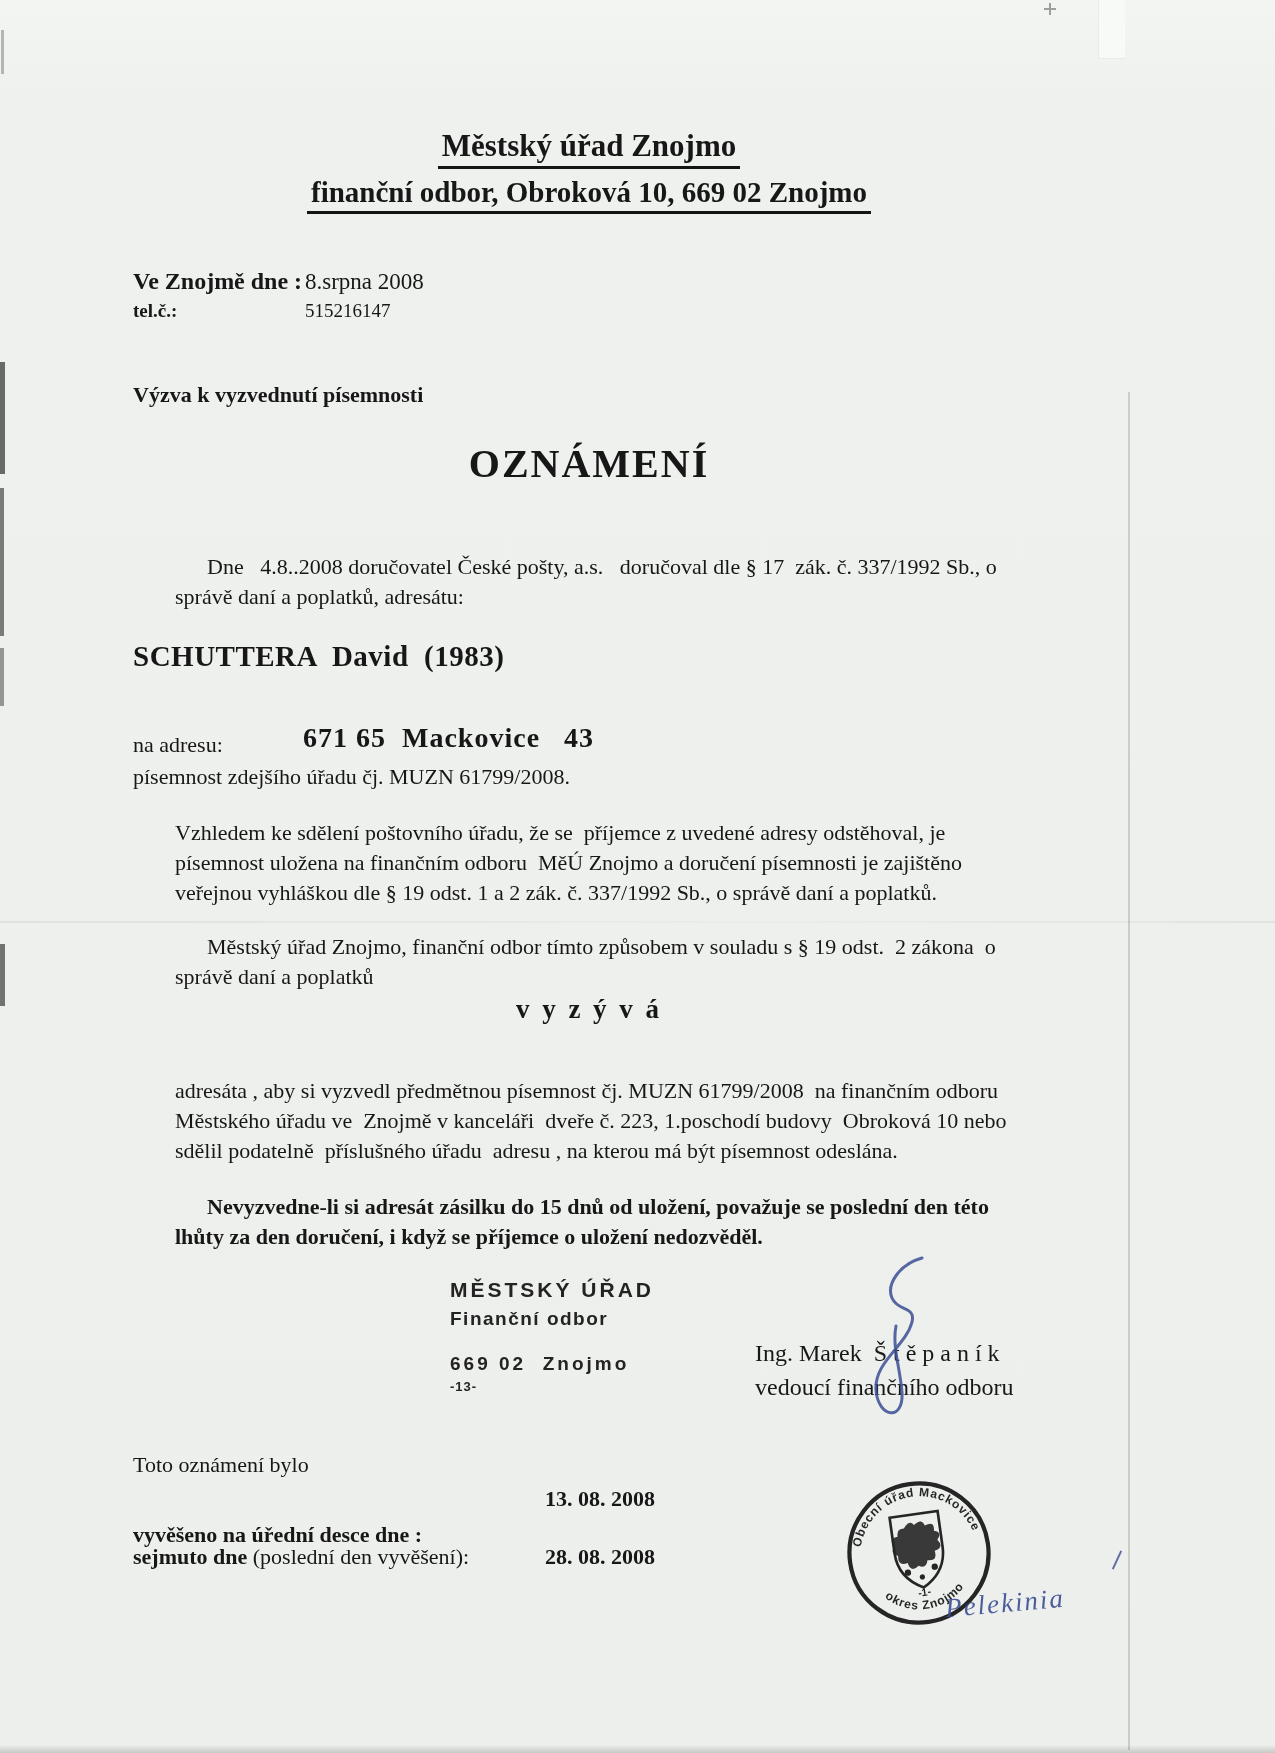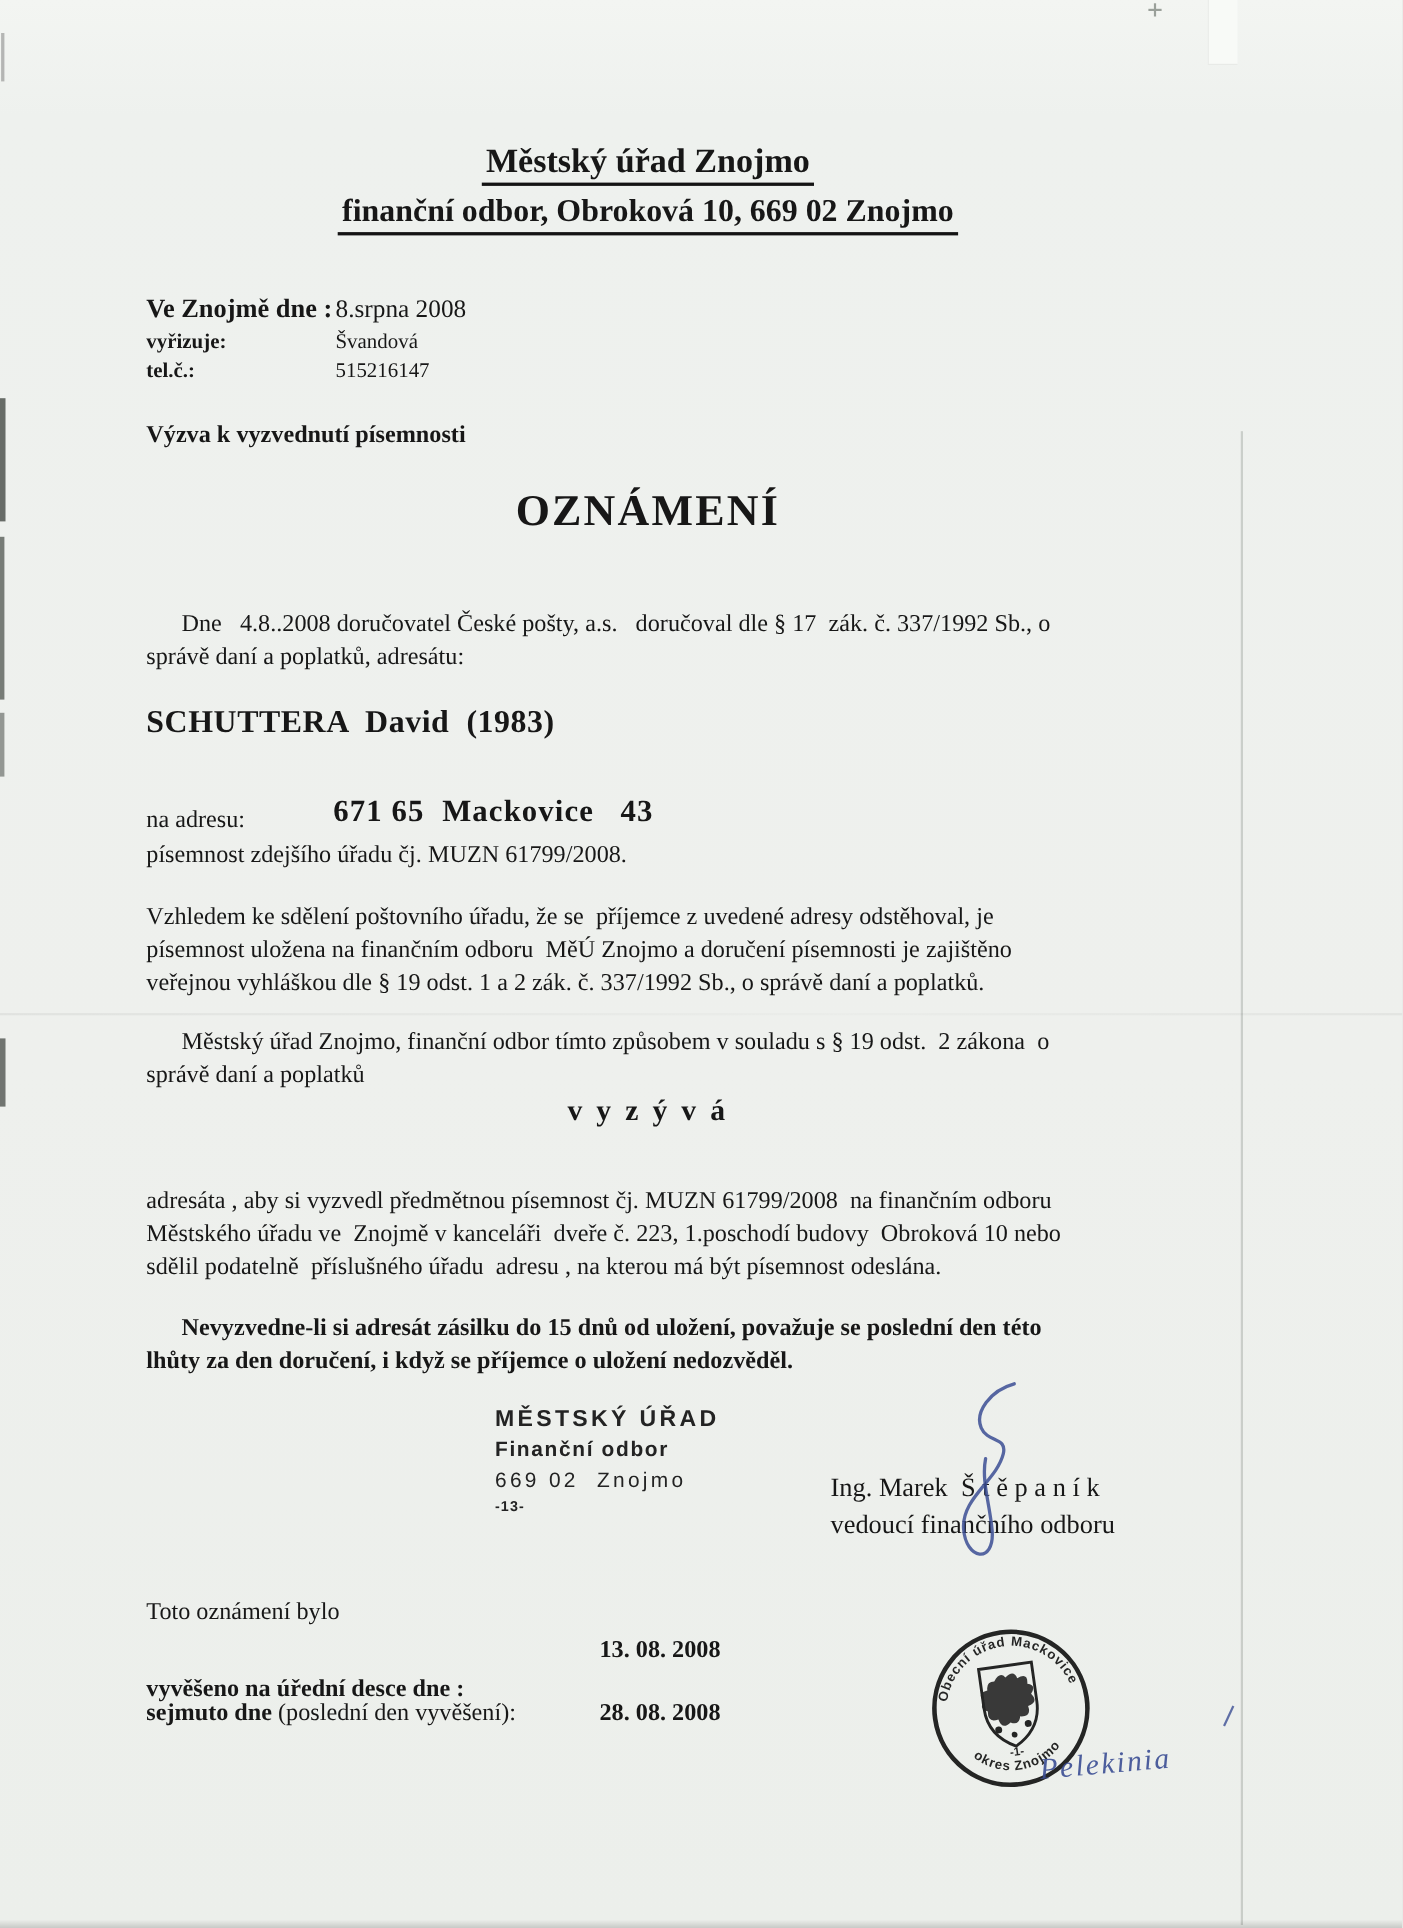--- a/index.html
+++ b/index.html
@@ -29,41 +29,41 @@
   .meta-r1{font-size:24px;}
   .meta-r1 .val{font-size:23px;}
   .meta-r2,.meta-r3{font-size:19px;margin-top:5px;}
 
   .subject{left:133px;top:382px;font-size:22px;font-weight:bold;}
 
   .title{left:133px;top:440px;width:912px;text-align:center;
          font-size:40px;font-weight:bold;letter-spacing:2px;}
 
   .para{width:918px;font-size:22px;line-height:30px;}
-  .para .line{white-space:pre-wrap;}
+  .para .line{white-space:pre-wrap;margin-left:42px;}
   .indent{padding-left:32px;}
 
   .p1{left:133px;top:552px;}
   .addressee{left:133px;top:640px;font-size:29px;font-weight:bold;letter-spacing:.5px;}
   .address-label{left:133px;top:732px;font-size:22px;}
   .address-value{left:303px;top:722px;font-size:28px;font-weight:bold;letter-spacing:1px;}
   .docref{left:133px;top:764px;font-size:22px;}
   .p2{left:133px;top:818px;}
   .p3{left:133px;top:932px;}
   .summons{left:133px;top:994px;width:912px;text-align:center;
            font-size:27px;font-weight:bold;letter-spacing:3px;}
   .p4{left:133px;top:1076px;}
   .deadline{left:133px;top:1192px;font-weight:bold;}
 
   
   .office-stamp{left:450px;top:1278px;width:360px;text-align:left;
     font-family:"Liberation Sans", sans-serif;color:#232323;}
   .office-stamp .l1{font-size:21px;font-weight:bold;letter-spacing:3px;}
   .office-stamp .l2{font-size:19px;font-weight:bold;letter-spacing:1.5px;margin-top:6px;}
-  .office-stamp .l3{font-size:19px;font-weight:normal;letter-spacing:3px;margin-top:6px;}
+  .office-stamp .l3{font-size:19px;font-weight:bold;letter-spacing:3px;margin-top:23px;}
   .office-stamp .l4{font-size:13px;font-weight:bold;letter-spacing:1px;margin-top:4px;}
 
   .signatory-name{left:755px;top:1340px;font-size:24px;white-space:pre-wrap;}
   .signatory-title{left:755px;top:1374px;font-size:24px;}
 
   
   .posting-intro{left:133px;top:1452px;font-size:22px;}
   .posted-label{left:133px;top:1522px;font-size:22px;font-weight:bold;}
   .posted-date{left:545px;top:1486px;font-size:22px;font-weight:bold;}
   .removed-label{left:133px;top:1544px;font-size:22px;}
@@ -110,24 +110,20 @@
 
   <header class="abs doc-header">
     <div class="h1"><span class="ul">Městský úřad Znojmo</span></div>
     <div class="h2"><span class="ul">finanční odbor, Obroková 10, 669 02 Znojmo</span></div>
   </header>
 
   <div class="abs meta">
     <div class="meta-row meta-r1">
       <span class="lbl b">Ve Znojmě dne :</span>
       <span class="val pre">8.srpna 2008</span>
-    </div>
-    <div class="meta-row meta-r2">
-      <span class="lbl b">vyřizuje:</span>
-      <span class="val pre">Švandová</span>
     </div>
     <div class="meta-row meta-r3">
       <span class="lbl b">tel.č.:</span>
       <span class="val pre">515216147</span>
     </div>
   </div>
 
   <div class="abs subject">Výzva k vyzvednutí písemnosti</div>
 
   <div class="abs title">OZNÁMENÍ</div>

